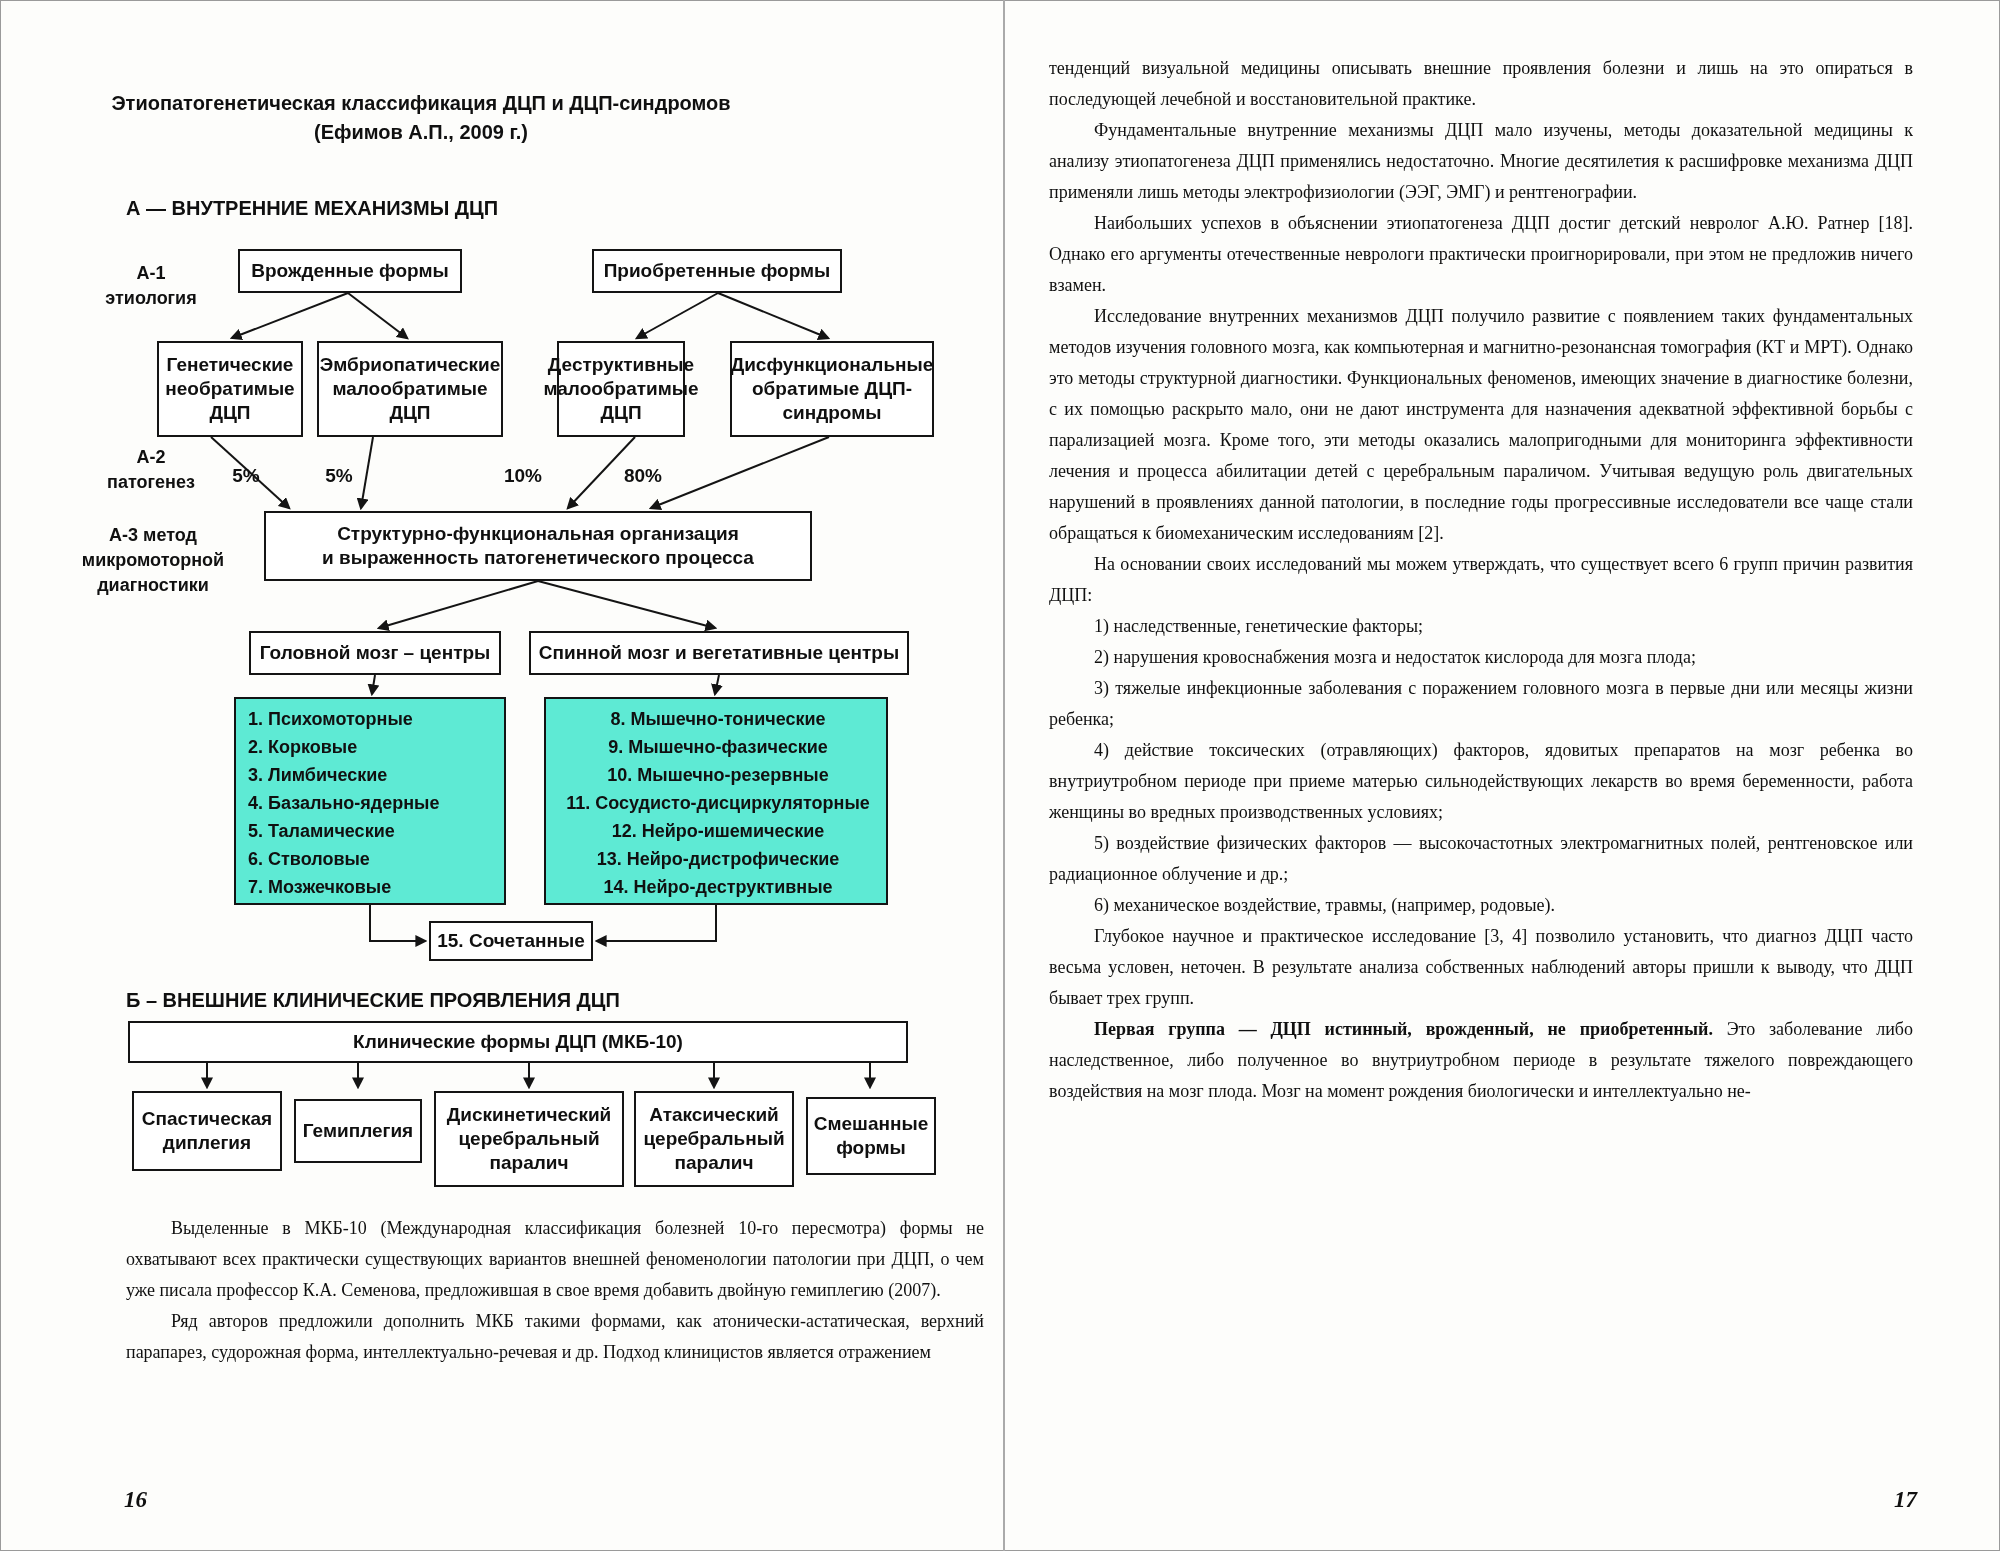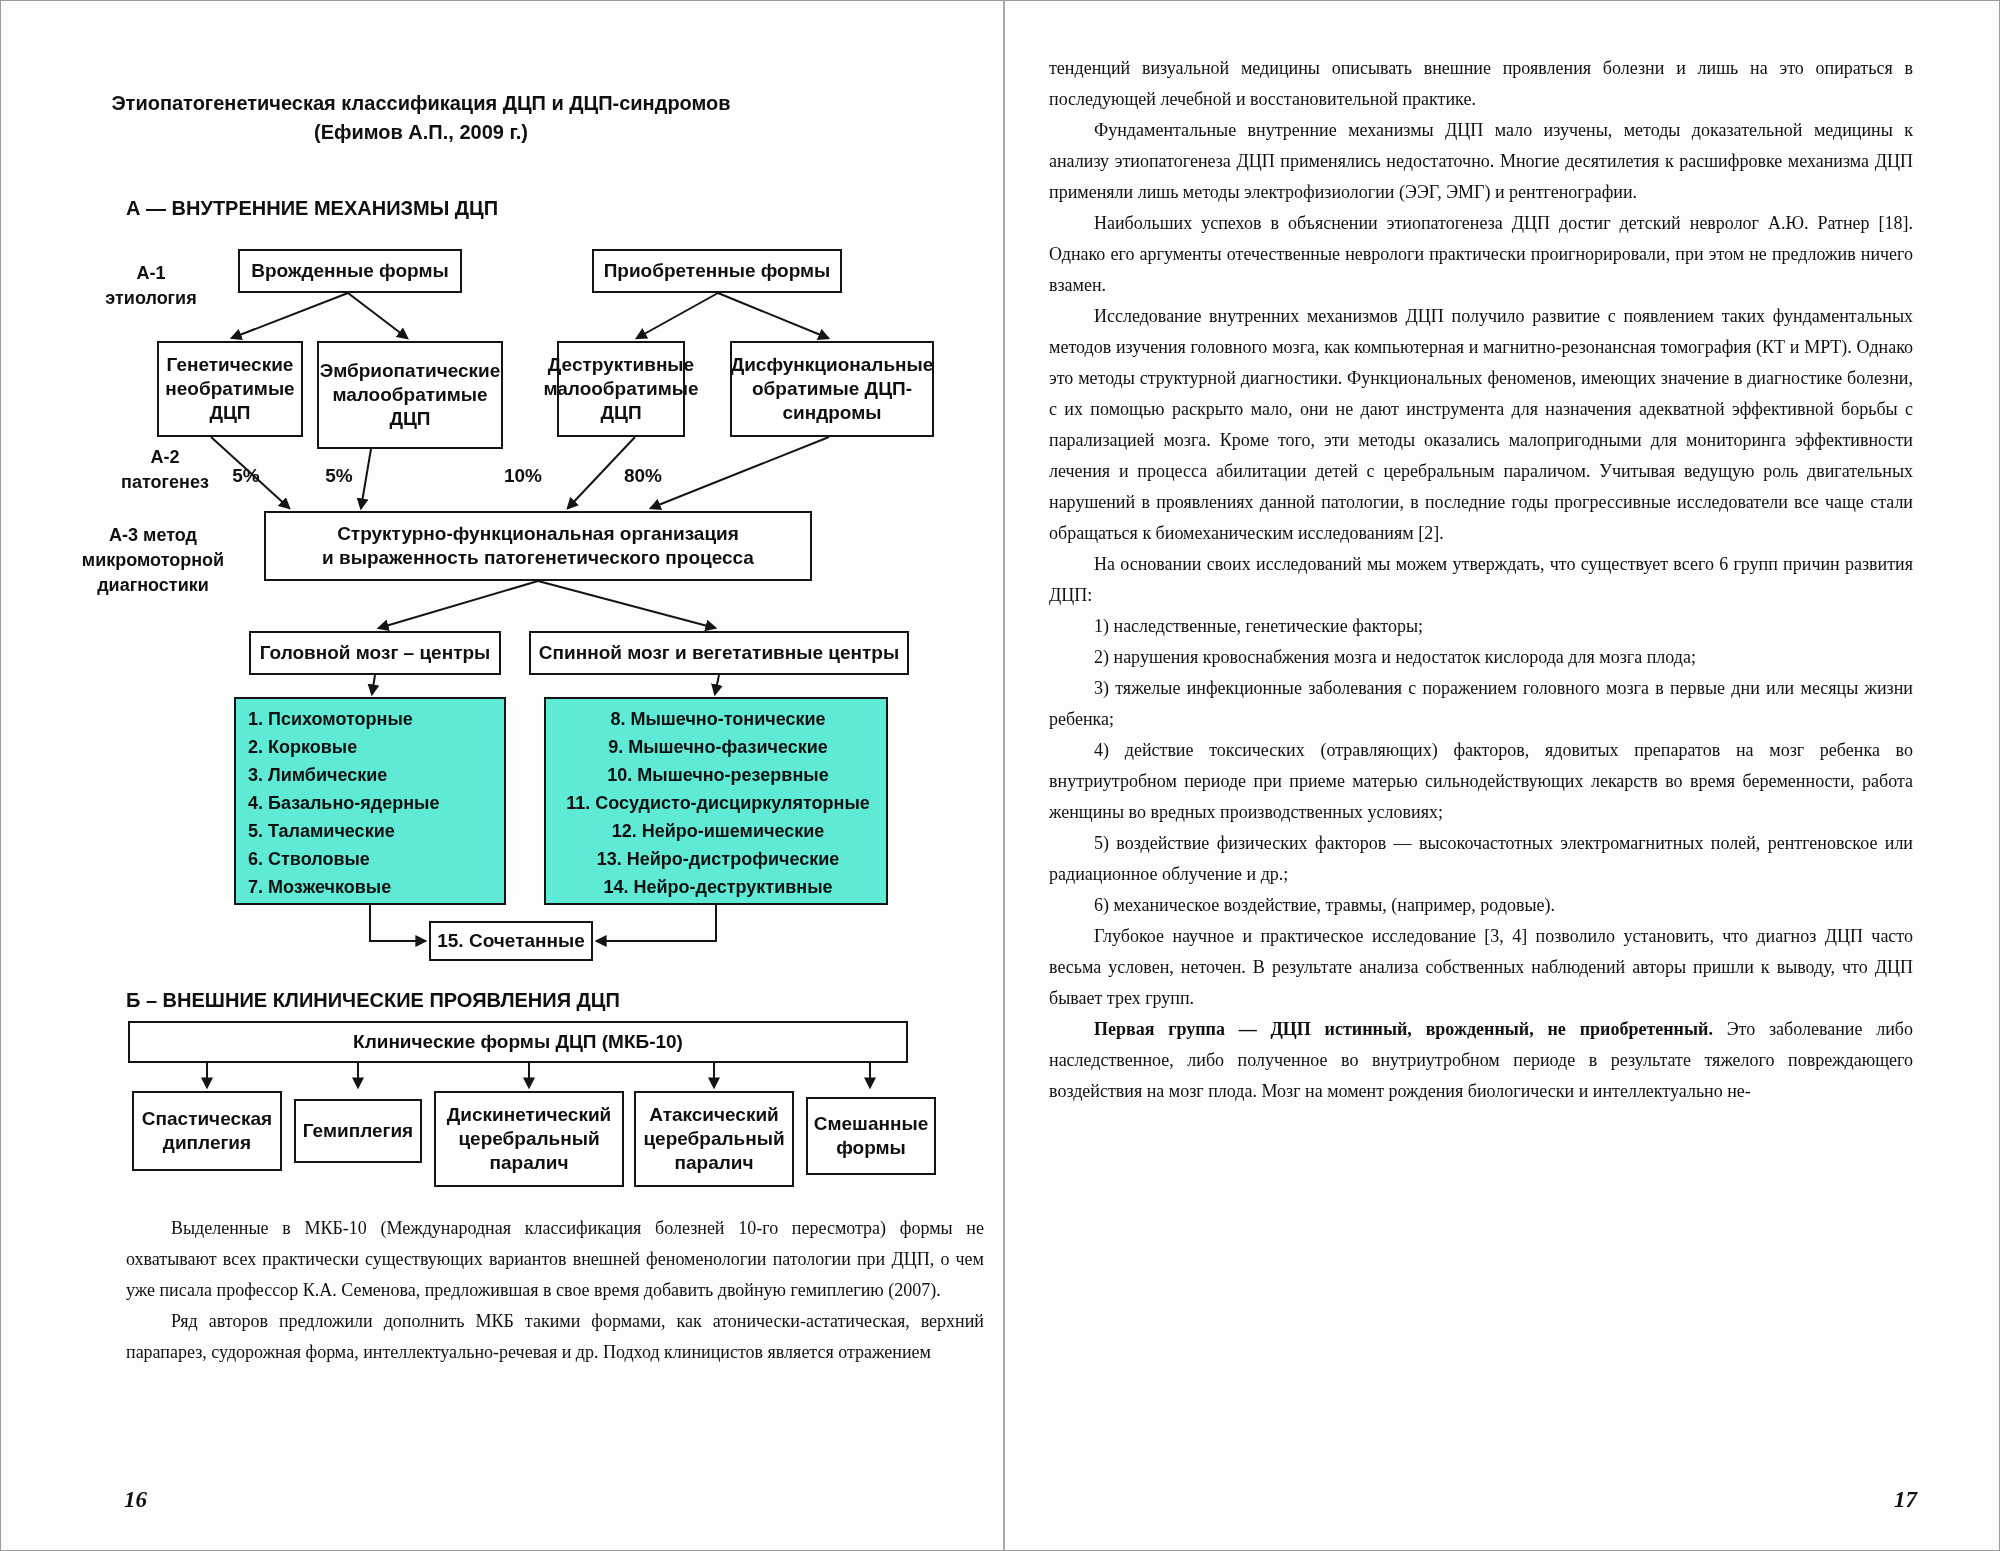--- a/index.html
+++ b/index.html
@@ -86,25 +86,25 @@
 
     <div class="sidelabel" style="left:92px; top:260px; width:116px;">
       <div>А-1</div>
       <div>этиология</div>
     </div>
 
     <div class="dbox" style="left:237px; top:248px; width:224px; height:44px;">Врожденные формы</div>
     <div class="dbox" style="left:591px; top:248px; width:250px; height:44px;">Приобретенные формы</div>
 
     <div class="dbox" style="left:156px; top:340px; width:146px; height:96px;">Генетические необратимые ДЦП</div>
-    <div class="dbox" style="left:316px; top:340px; width:186px; height:108px;text-align:center;">Эмбриопатические малообратимые ДЦП</div>
+    <div class="dbox" style="left:316px; top:340px; width:186px; height:96px;text-align:center;">Эмбриопатические малообратимые ДЦП</div>
     <div class="dbox" style="left:556px; top:340px; width:128px; height:96px;">Деструктивные малообратимые ДЦП</div>
     <div class="dbox" style="left:729px; top:340px; width:204px; height:96px;">Дисфункциональные обратимые ДЦП-синдромы</div>
 
-    <div class="sidelabel" style="left:106px; top:444px; width:116px;">
+    <div class="sidelabel" style="left:92px; top:444px; width:116px;">
       <div>А-2</div>
       <div>патогенез</div>
     </div>
 
     <div class="pct" style="left:223px; top:464px;">5%</div>
     <div class="pct" style="left:316px; top:464px;">5%</div>
     <div class="pct" style="left:500px; top:464px;">10%</div>
     <div class="pct" style="left:620px; top:464px;">80%</div>
 
     <div class="dbox" style="left:263px; top:510px; width:548px; height:70px;">

